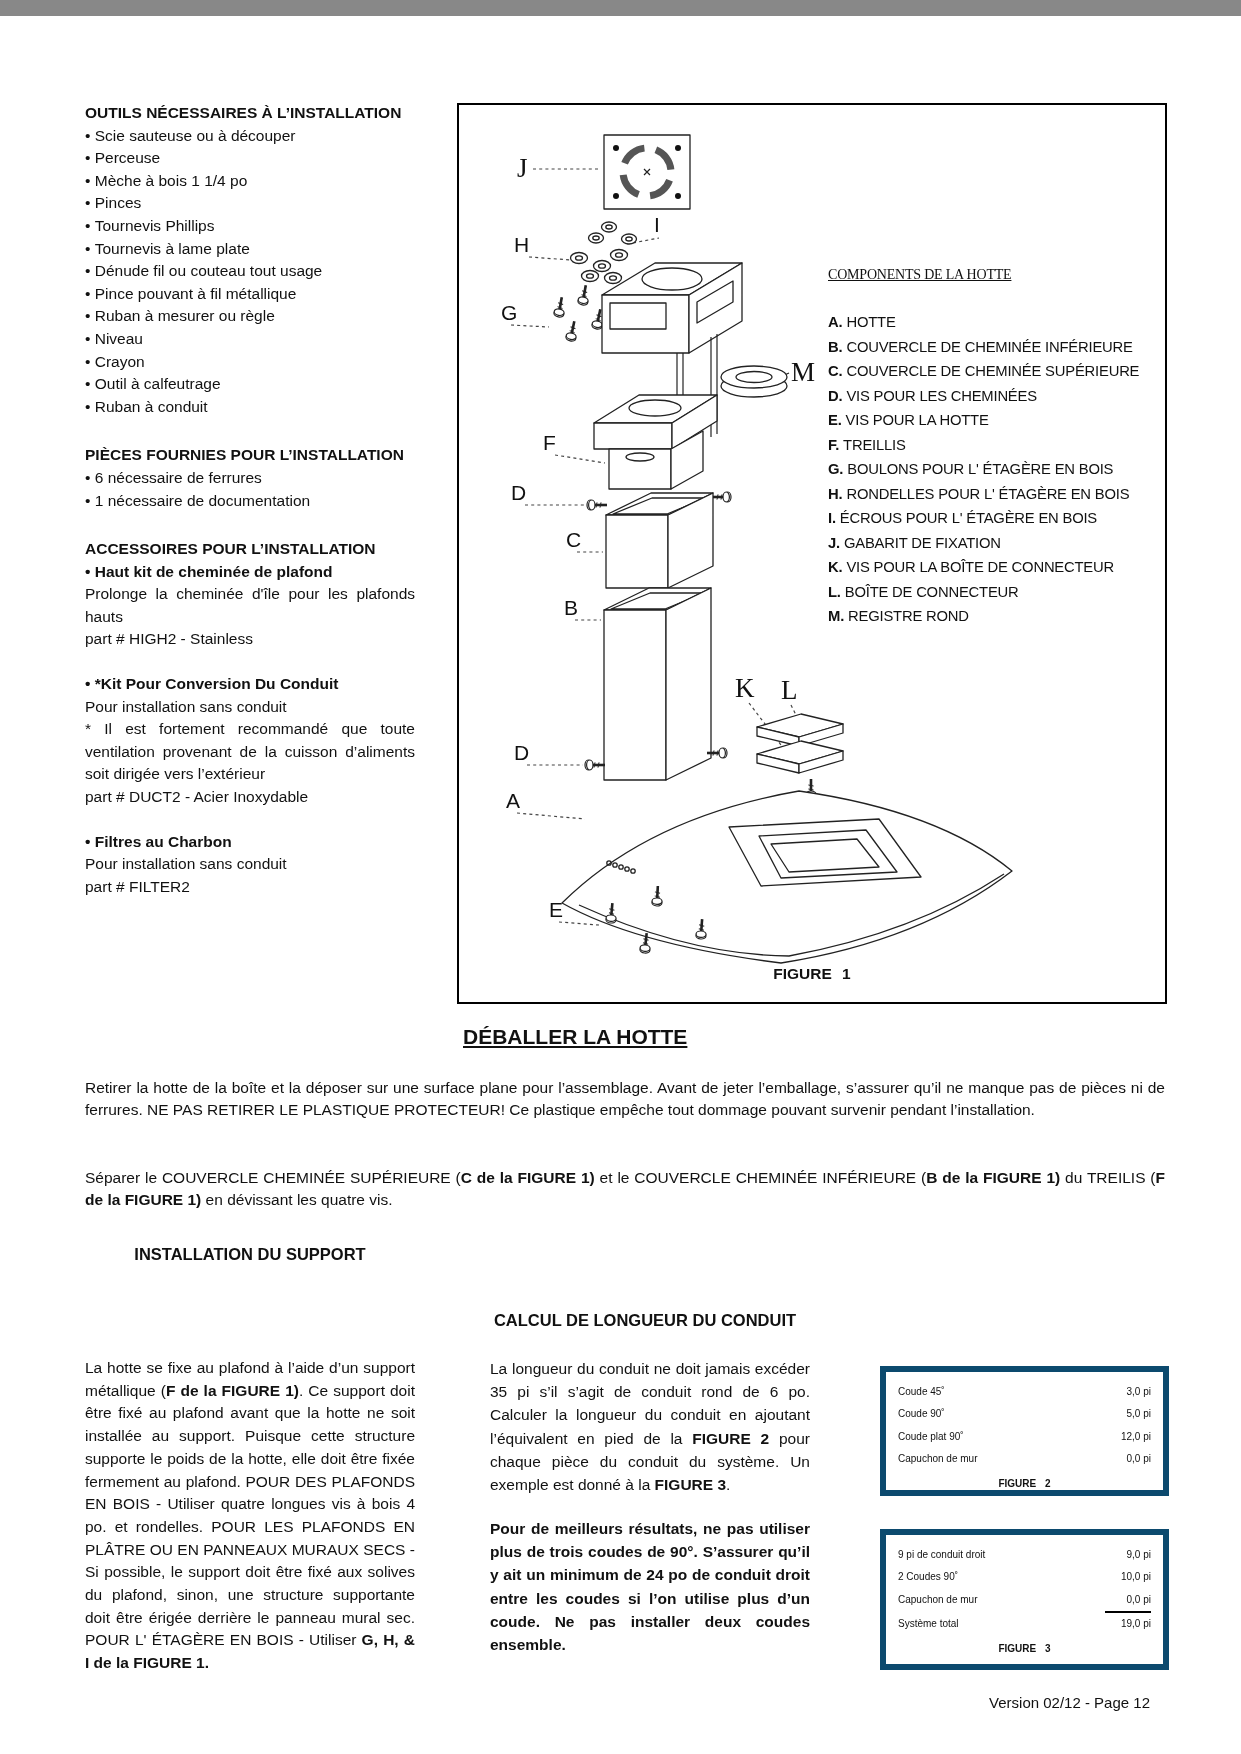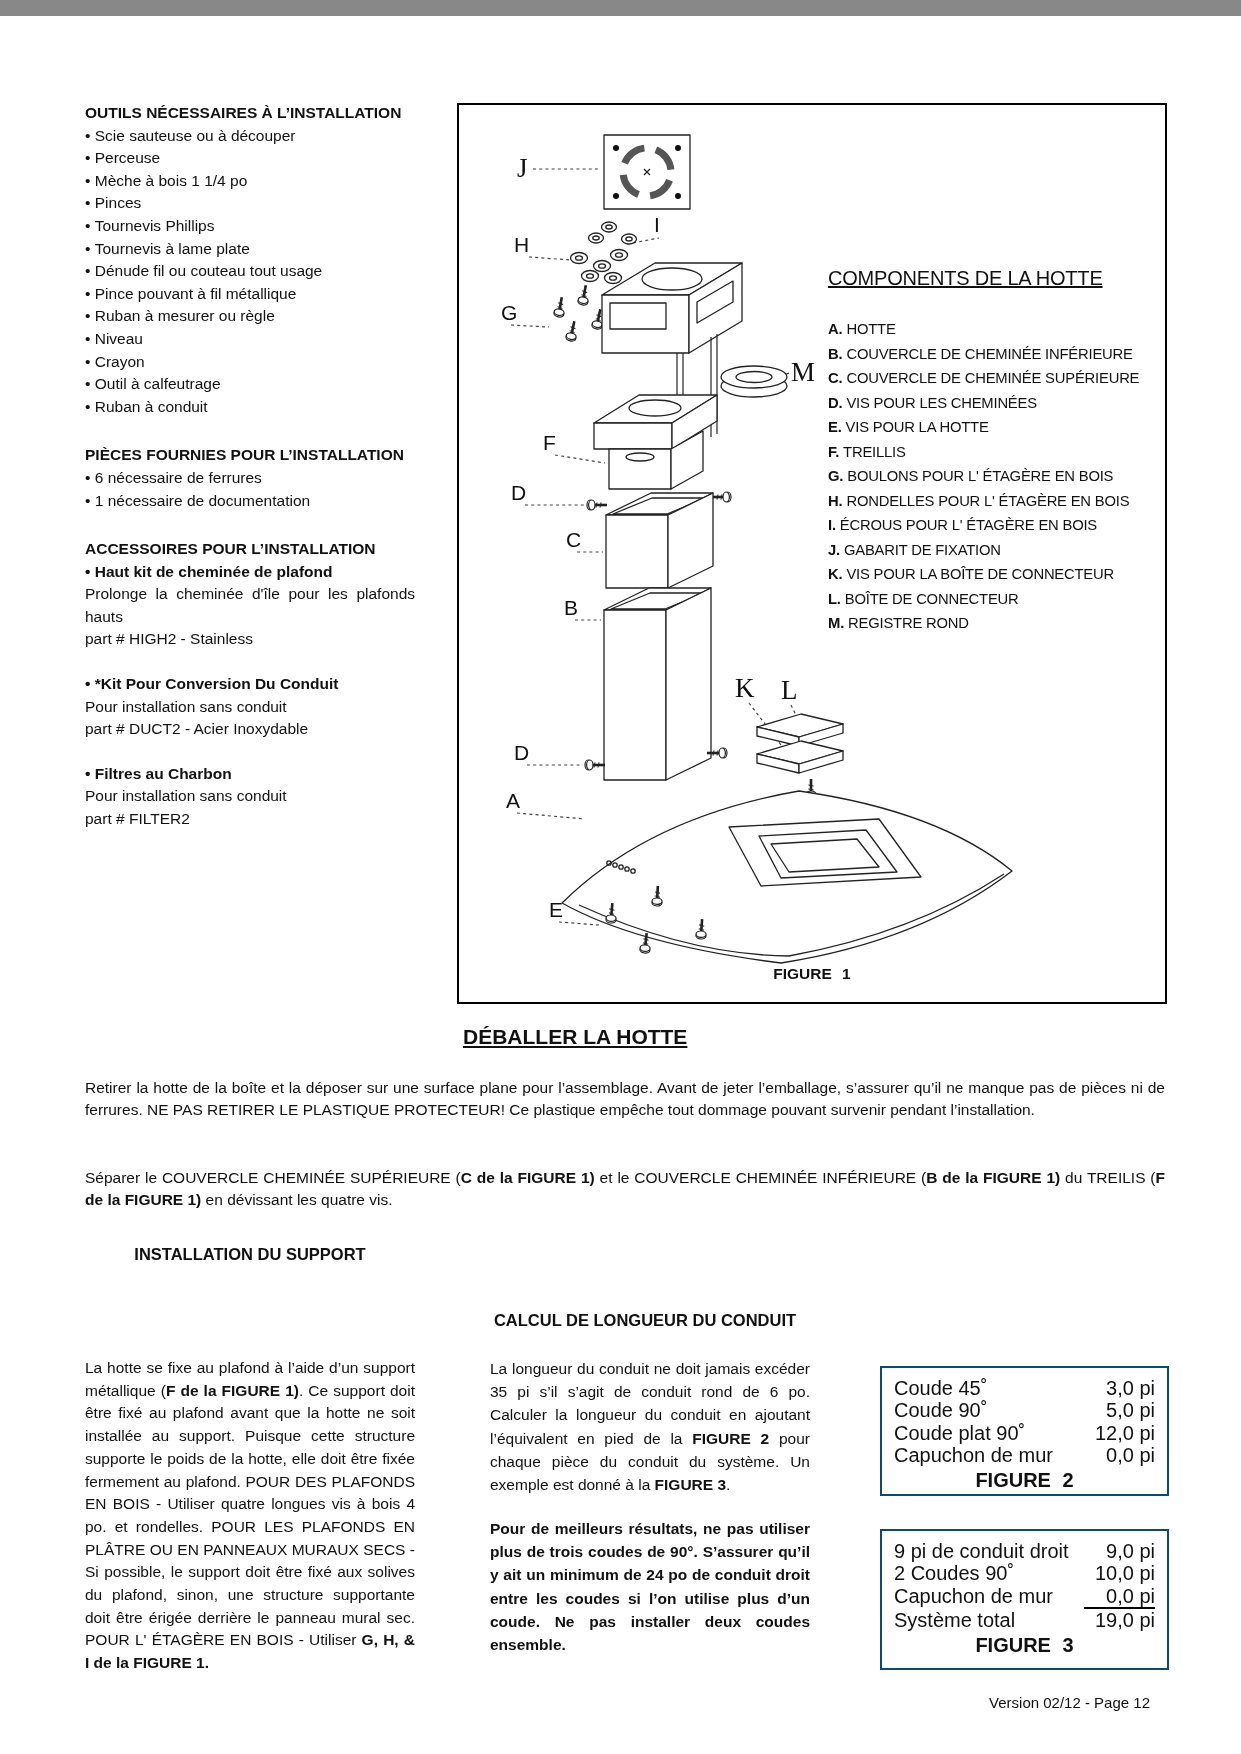--- a/index.html
+++ b/index.html
@@ -12,40 +12,40 @@
   .li::before{content:"\2022\00a0";}
   .li{text-align:left;}
   .kit{margin-top:22px;}
   .acc-title{font-weight:bold;}
   .acc-title::before{content:"\2022\00a0";font-weight:bold;}
   .acc-desc{text-align:justify;}
   
   .figbox{position:absolute;left:457px;top:87px;width:706px;height:897px;border:2px solid #000;}
   .figbox svg{position:absolute;left:0;top:0;}
   .components{position:absolute;left:369px;top:162px;width:332px;font-size:14.8px;letter-spacing:-0.2px;}
-  .comp-head{text-decoration:underline;margin-bottom:27px;font-size:20px;}
+  .comp-head{text-decoration:underline;margin-bottom:27px;font-size:14px;font-family:Liberation Serif, serif;}
   .comp-item{line-height:24.5px;white-space:nowrap;}
   .comp-letter{font-weight:bold;margin-right:4px;}
   .fig1cap{position:absolute;left:0;top:860px;width:100%;text-align:center;
            font-weight:bold;font-size:15.5px;word-spacing:6px;}
   
   .h-deballer{position:absolute;left:463px;top:1009px;font-size:21px;font-weight:bold;text-decoration:underline;}
   .para{position:absolute;font-size:15.5px;line-height:22px;text-align:justify;}
   .p1{left:85px;top:1061px;width:1080px;}
   .p2{left:85px;top:1151px;width:1080px;}
   .colhead{position:absolute;font-size:16.5px;font-weight:bold;text-align:center;}
   .h-install{left:85px;top:1229px;width:330px;}
   .h-calcul{left:470px;top:1295px;width:350px;}
   .support-body{left:85px;top:1341px;width:330px;line-height:22.7px;}
   .duct1{left:490px;top:1341px;width:320px;line-height:23.2px;}
   .duct2{left:490px;top:1501px;width:320px;line-height:23.2px;font-weight:bold;}
   .bb{font-weight:bold;}
   
-  .tblbox{position:absolute;left:880px;width:289px;border:2px solid #0c4a6e;
-          font-size:20px;padding:9px 12px 4px 12px;box-sizing:border-box;}
+  .tblbox{position:absolute;left:880px;width:289px;border:6px solid #0c4a6e;
+          font-size:10px;padding:9px 12px 4px 12px;box-sizing:border-box;}
   .f2{top:1350px;height:130px;}
   .f3{top:1513px;height:141px;}
   .frow{display:flex;justify-content:space-between;line-height:22.3px;}
   .fval{text-align:right;}
   .f3 div.frow:nth-of-type(3) .fval{border-bottom:2px solid #000;padding-left:22px;}
   .tblcap{text-align:center;font-weight:bold;margin-top:3px;word-spacing:6px;line-height:22px;}
   
   .footer{position:absolute;left:880px;top:1678px;width:270px;text-align:right;font-size:15px;}
   
   .pt{fill:#fff;stroke:#222;stroke-width:1.3;stroke-linejoin:round;}
@@ -91,20 +91,21 @@
     <div class="sec">
       <div class="sec-head">ACCESSOIRES POUR L’INSTALLATION</div>
       <div>
         <div class="acc-title">Haut kit de cheminée de plafond</div>
         <div class="acc-desc">Prolonge la cheminée d'île pour les plafonds hauts</div>
         <div>part # HIGH2 - Stainless</div>
       </div>
       <div class="kit">
         <div class="acc-title">*Kit Pour Conversion Du Conduit</div>
         <div>Pour installation sans conduit</div>
+        <div class="acc-desc">* Il est fortement recommandé que toute ventilation provenant de la cuisson d’aliments soit dirigée vers l’extérieur</div>
         <div>part # DUCT2 - Acier Inoxydable</div>
       </div>
       <div class="kit">
         <div class="acc-title">Filtres au Charbon</div>
         <div>Pour installation sans conduit</div>
         <div>part # FILTER2</div>
       </div>
     </div>
   </div>
 

